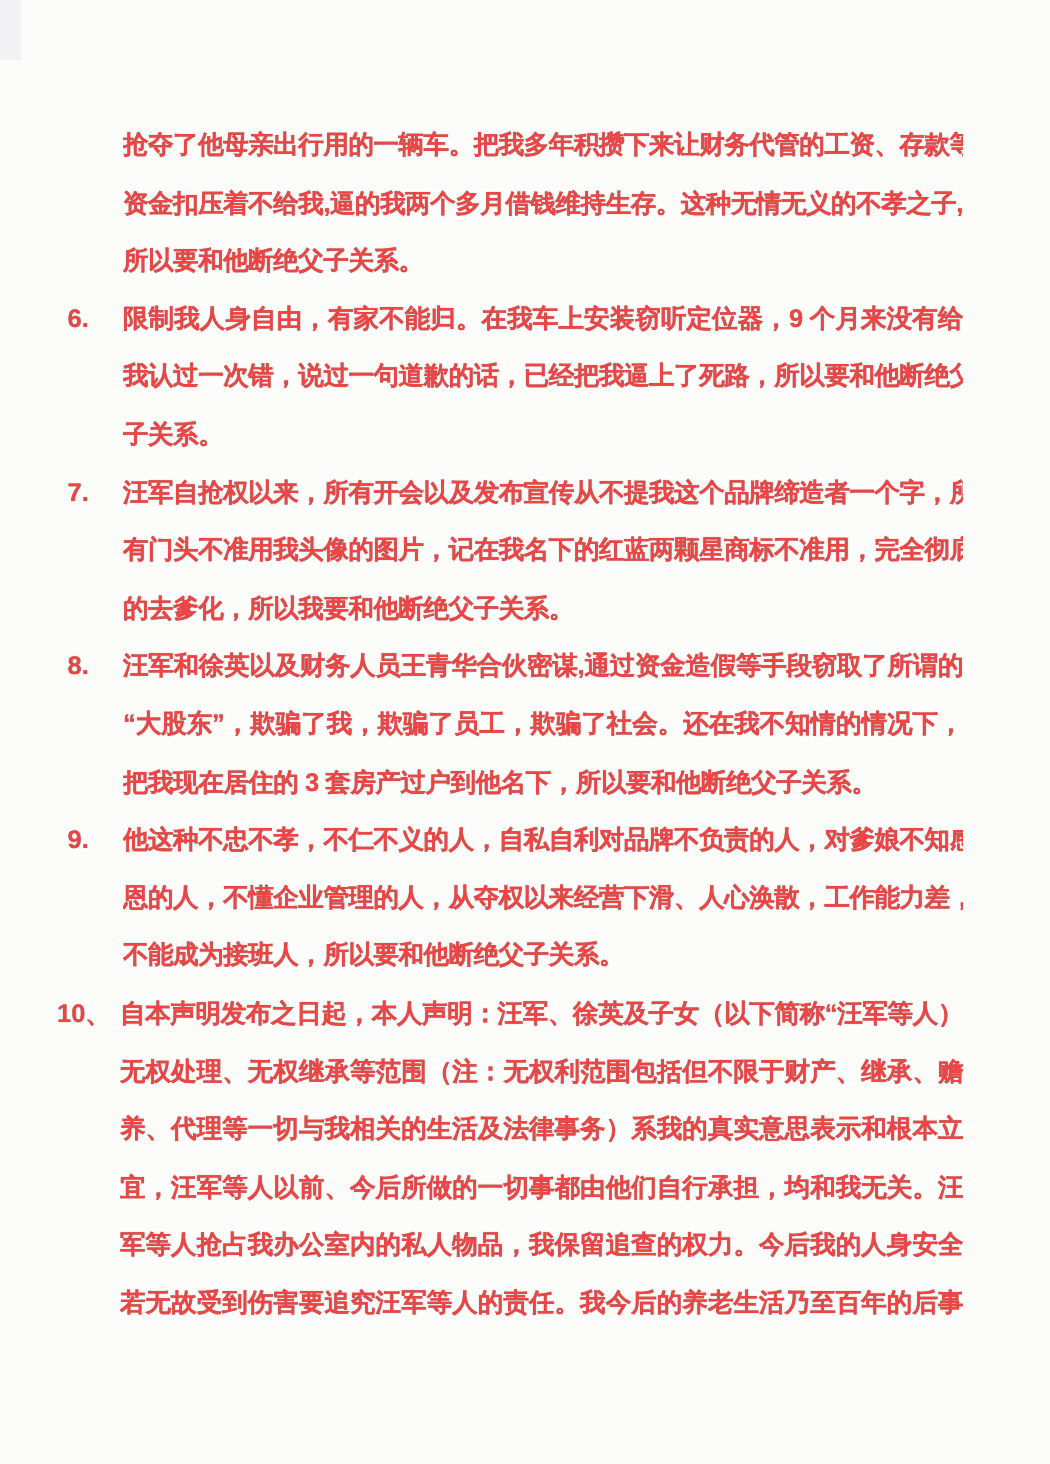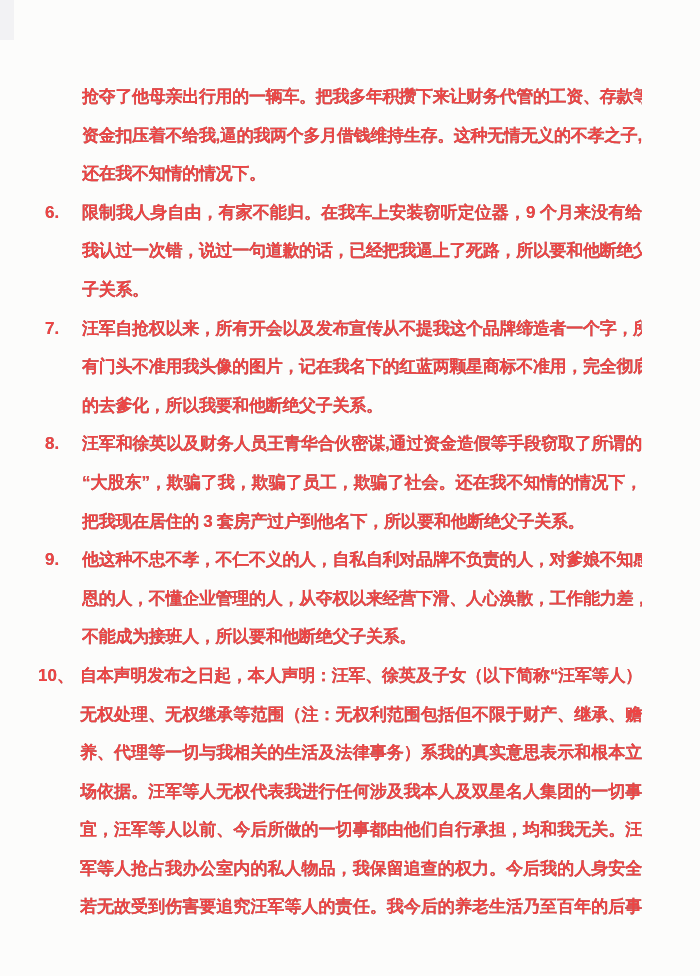--- a/index.html
+++ b/index.html
@@ -61,21 +61,21 @@
 </style>
 </head>
 <body>
 
 <div class="page" style="background: rgb(252, 252, 251);">
   <div class="corner-artifact"></div>
   <div class="doc" style="color: #ef4444;">
       <div class="para">
         <div class="line fill">抢夺了他母亲出行用的一辆车。把我多年积攒下来让财务代管的工资、存款等</div>
         <div class="line fill">资金扣压着不给我,逼的我两个多月借钱维持生存。这种无情无义的不孝之子,</div>
-        <div class="line">还在我不知情的情况下。</div>
+        <div class="line">所以要和他断绝父子关系。</div>
       </div>
       <div class="para">
         <span class="num">6.</span>
         <div class="line fill">限制我人身自由，有家不能归。在我车上安装窃听定位器，9 个月来没有给</div>
         <div class="line fill">我认过一次错，说过一句道歉的话，已经把我逼上了死路，所以要和他断绝父</div>
         <div class="line">子关系。</div>
       </div>
       <div class="para">
         <span class="num">7.</span>
         <div class="line fill">汪军自抢权以来，所有开会以及发布宣传从不提我这个品牌缔造者一个字，所</div>
@@ -92,19 +92,18 @@
         <span class="num">9.</span>
         <div class="line fill">他这种不忠不孝，不仁不义的人，自私自利对品牌不负责的人，对爹娘不知感</div>
         <div class="line fill">恩的人，不懂企业管理的人，从夺权以来经营下滑、人心涣散，工作能力差，</div>
         <div class="line">不能成为接班人，所以要和他断绝父子关系。</div>
       </div>
       <div class="para para-wide">
         <span class="num">10、</span>
         <div class="line fill">自本声明发布之日起，本人声明：汪军、徐英及子女（以下简称“汪军等人）</div>
         <div class="line fill">无权处理、无权继承等范围（注：无权利范围包括但不限于财产、继承、赡</div>
         <div class="line fill">养、代理等一切与我相关的生活及法律事务）系我的真实意思表示和根本立</div>
-        <div class="line fill">场依据。汪军等人无权代表我进行任何涉及我本人及双星名人集团的一切事</div>
         <div class="line fill">宜，汪军等人以前、今后所做的一切事都由他们自行承担，均和我无关。汪</div>
         <div class="line fill">军等人抢占我办公室内的私人物品，我保留追查的权力。今后我的人身安全</div>
         <div class="line fill">若无故受到伤害要追究汪军等人的责任。我今后的养老生活乃至百年的后事</div>
       </div>
     </div>
 </div>
 
 </body></html>

